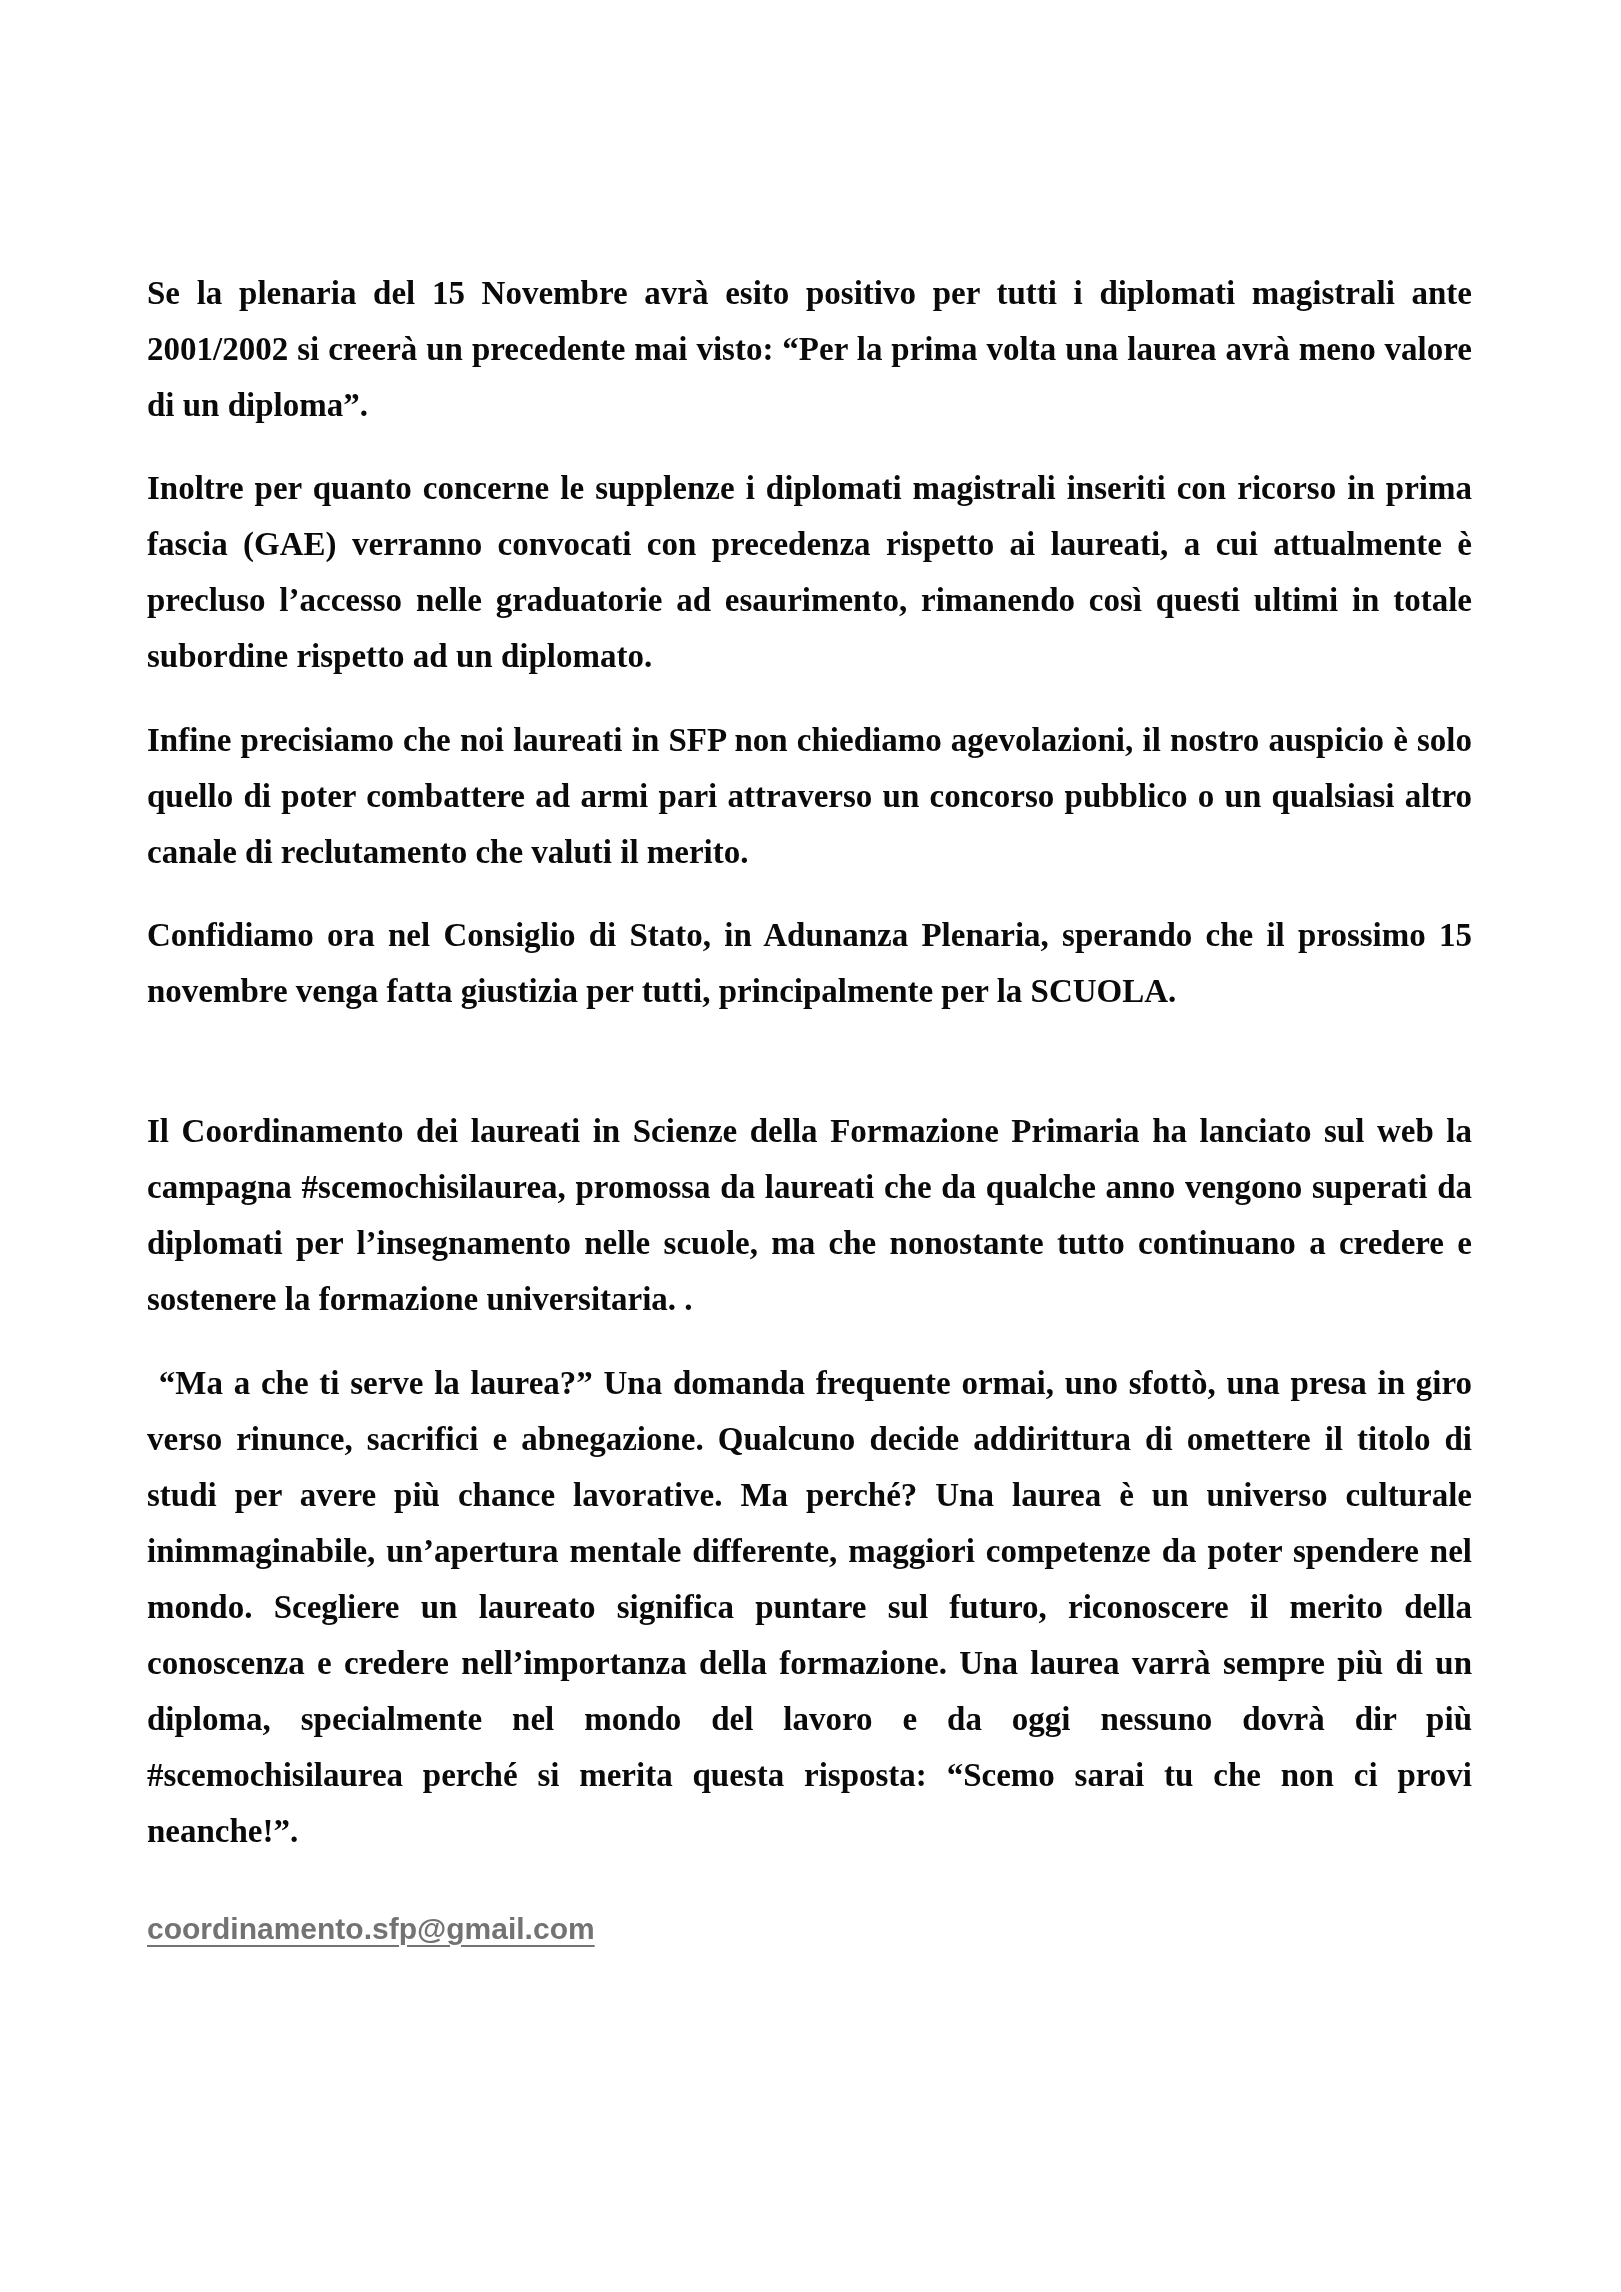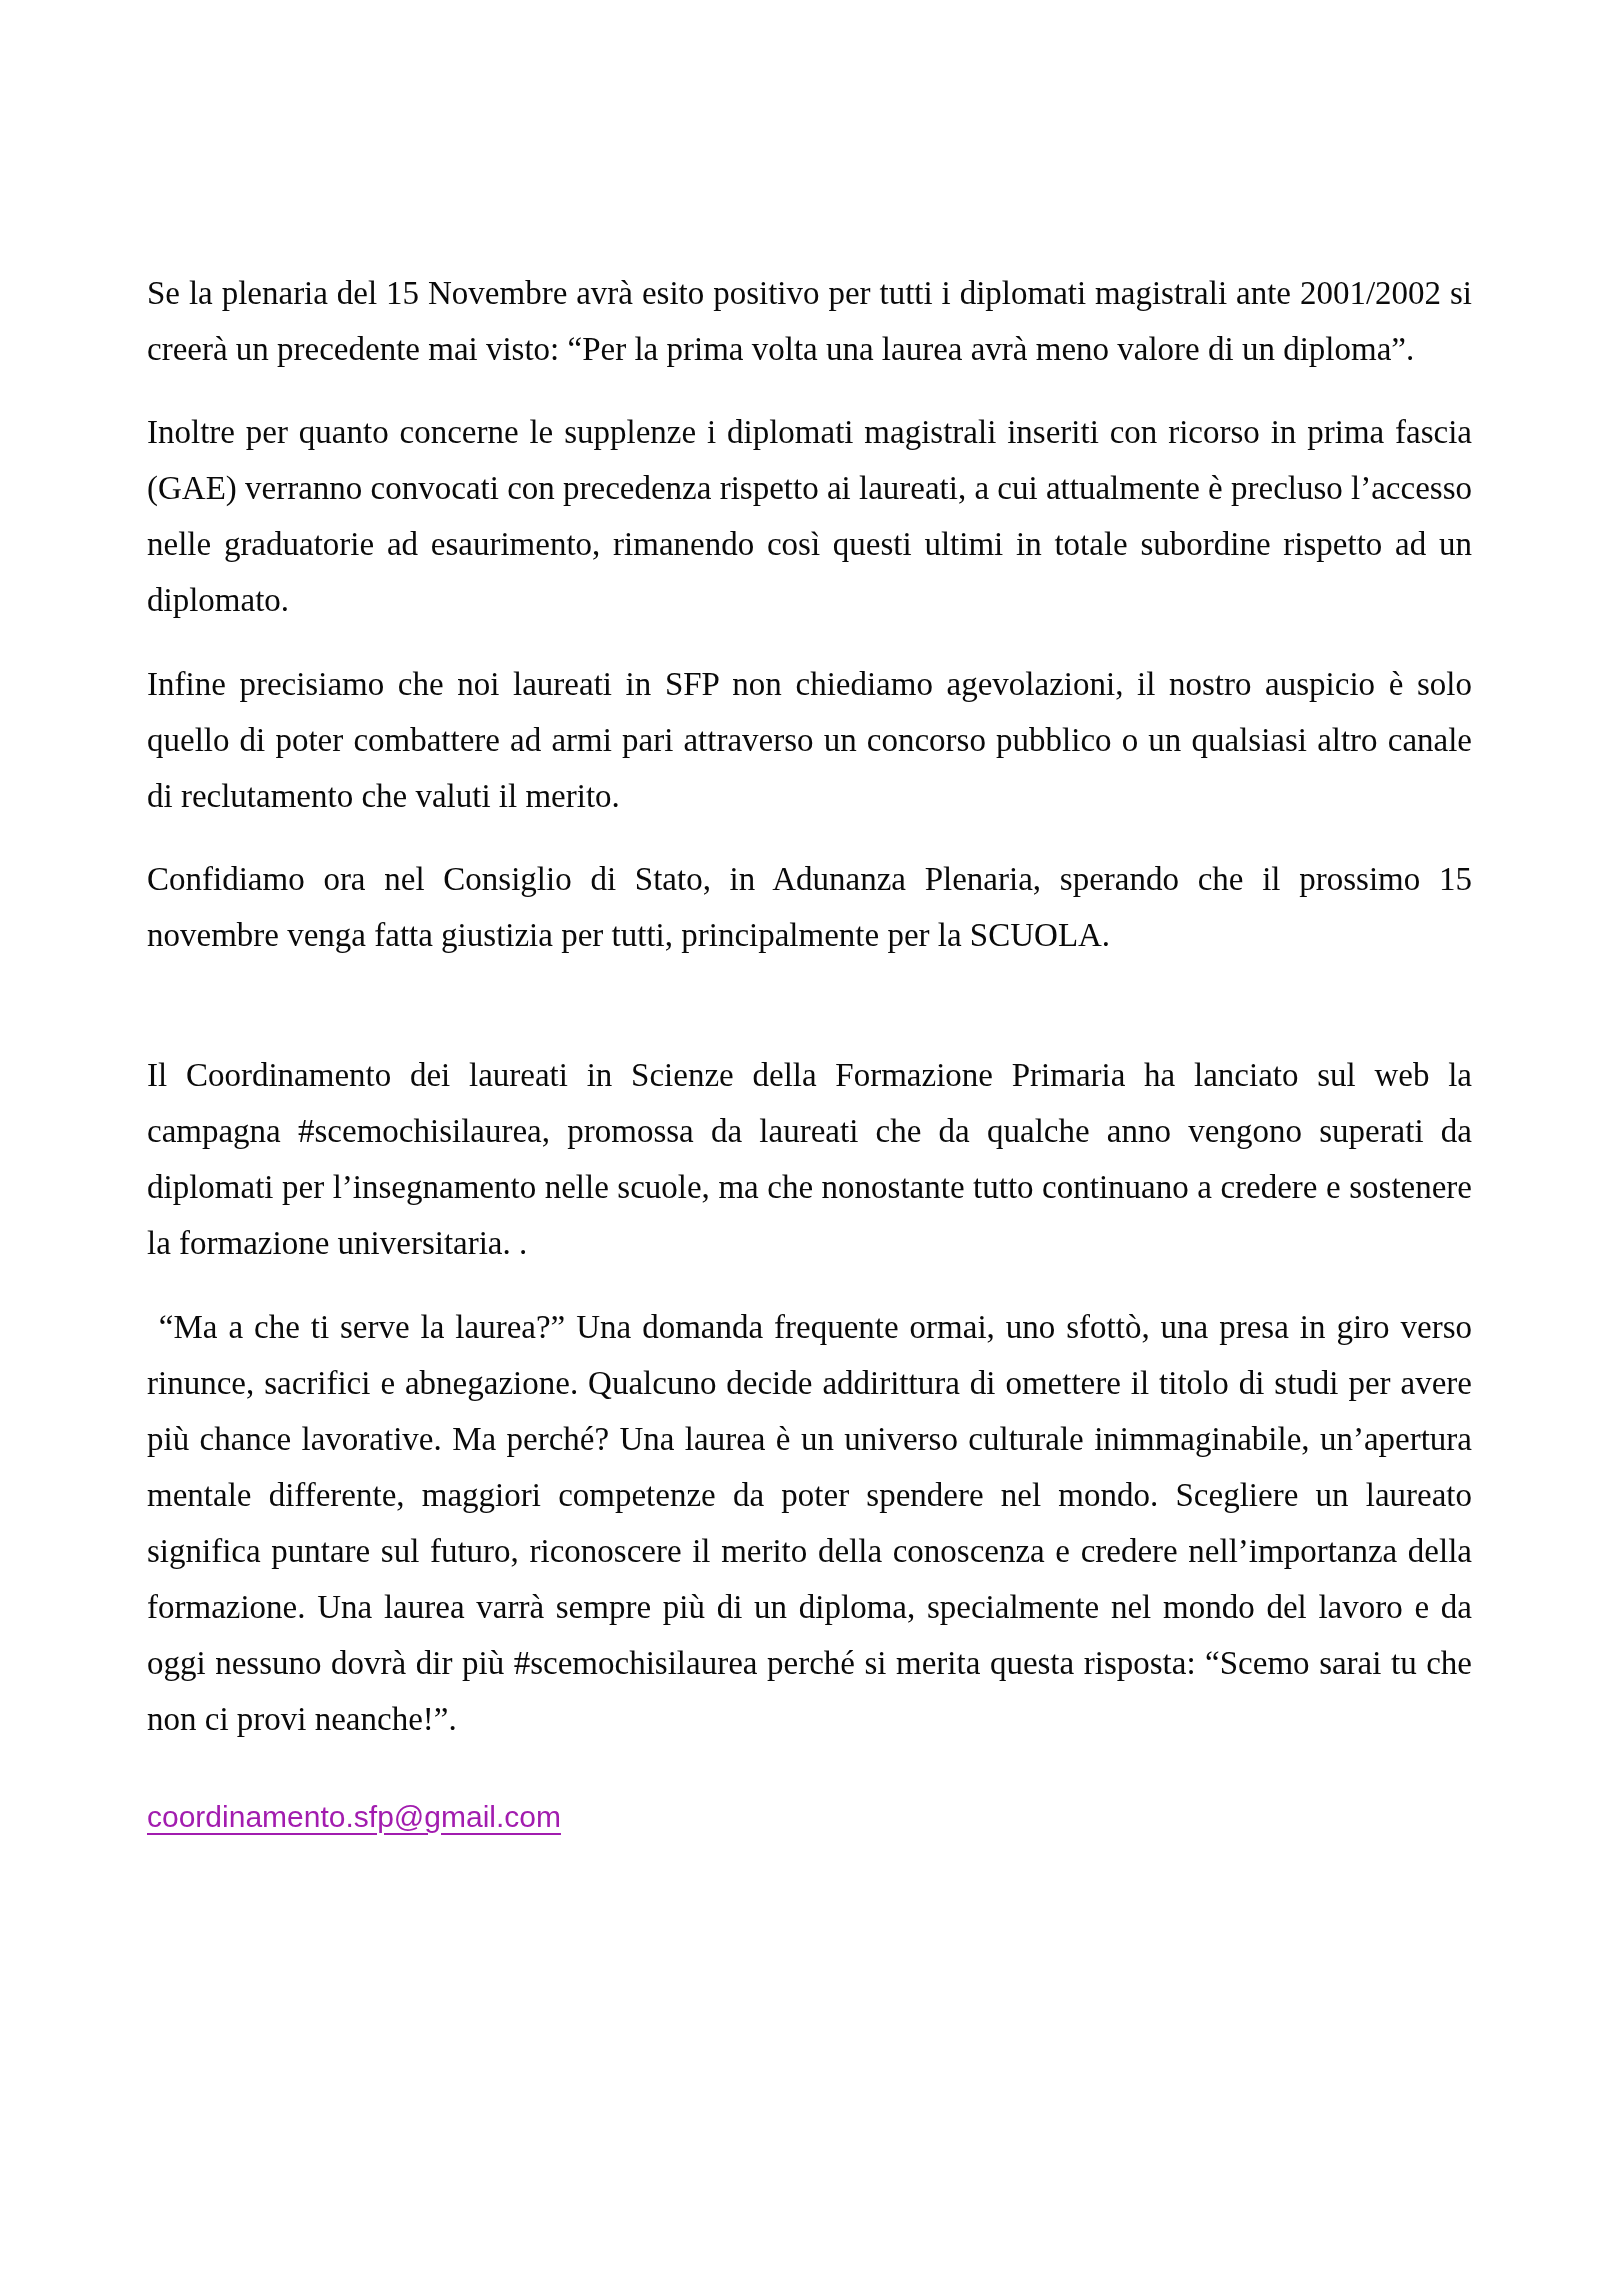--- a/index.html
+++ b/index.html
@@ -20,38 +20,39 @@
     height: 2293px;
     padding: 265px 149px 0 147px;
     background: #ffffff;
   }
   .para {
     margin: 0 0 27.4px 0;
     font-size: 33px;
     line-height: 56px;
     text-align: justify;
     color: #0a0a0a;
+    font-weight: bold;
   }
   
   .para.large-gap {
     margin-bottom: 84px;
   }
   
   .para.indent-first {
     text-indent: 11.8px;
   }
   .para.link-para {
     text-align: left;
     margin-top: 41px;
   }
   .email-link {
     font-family: "Liberation Sans", "DejaVu Sans", sans-serif;
     font-size: 30px;
     line-height: 39px;
-    color: #a21caf;
+    color: #737373;
     text-decoration: underline;
     text-decoration-thickness: 2px;
     text-underline-offset: 5.9px;
     cursor: pointer;
   }
 </style>
 </head>
 <body>
 
 <div class="page">

